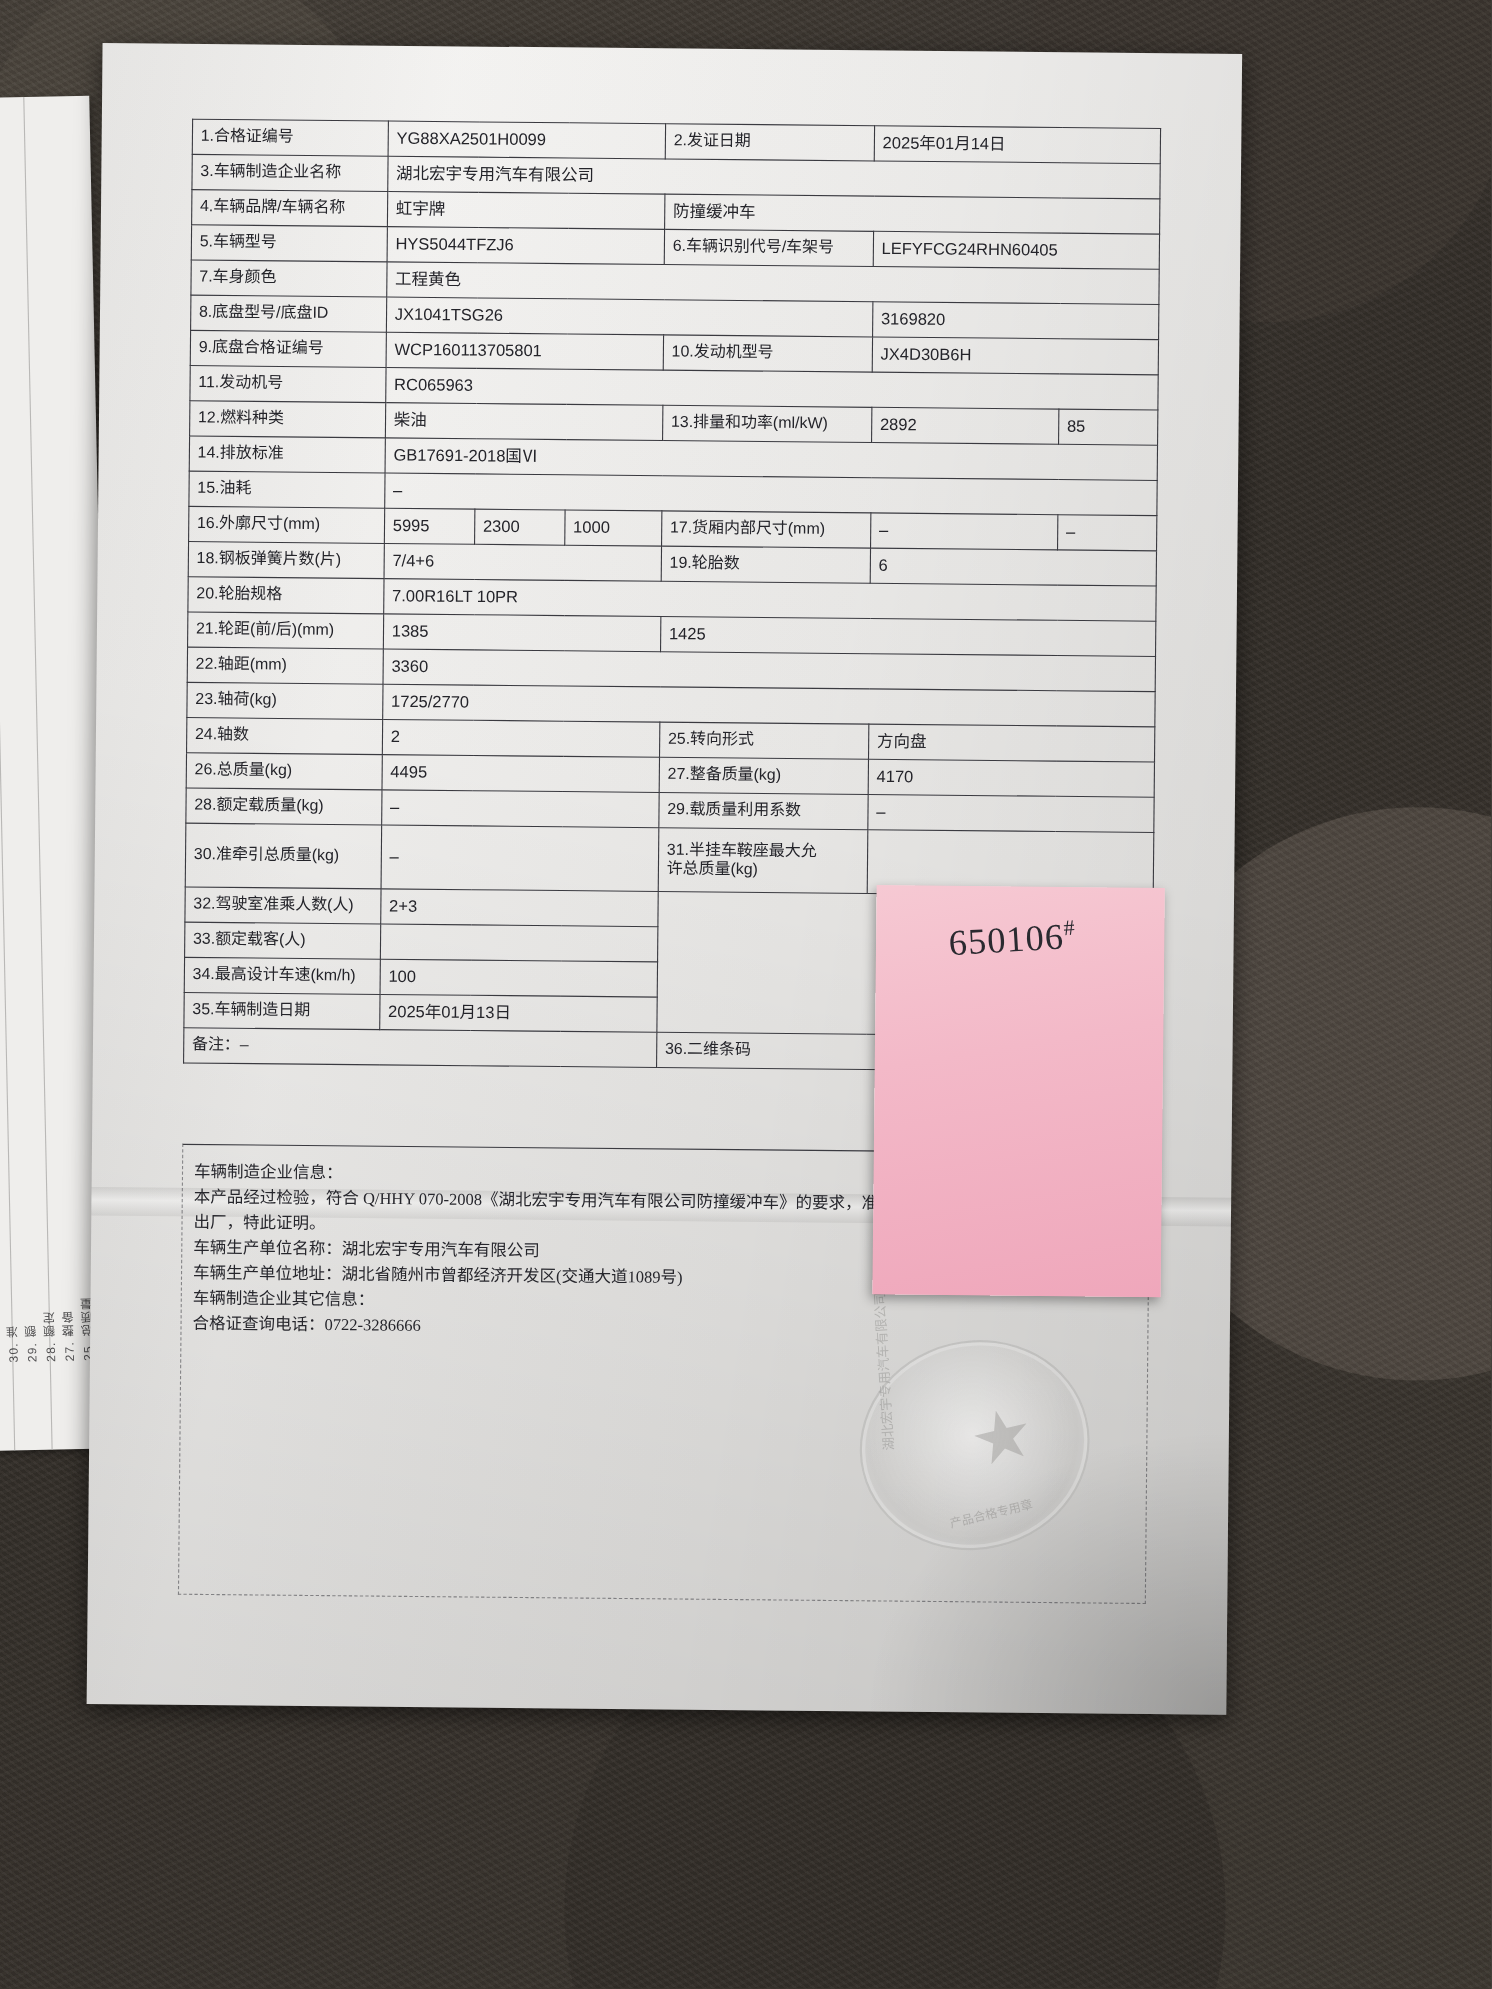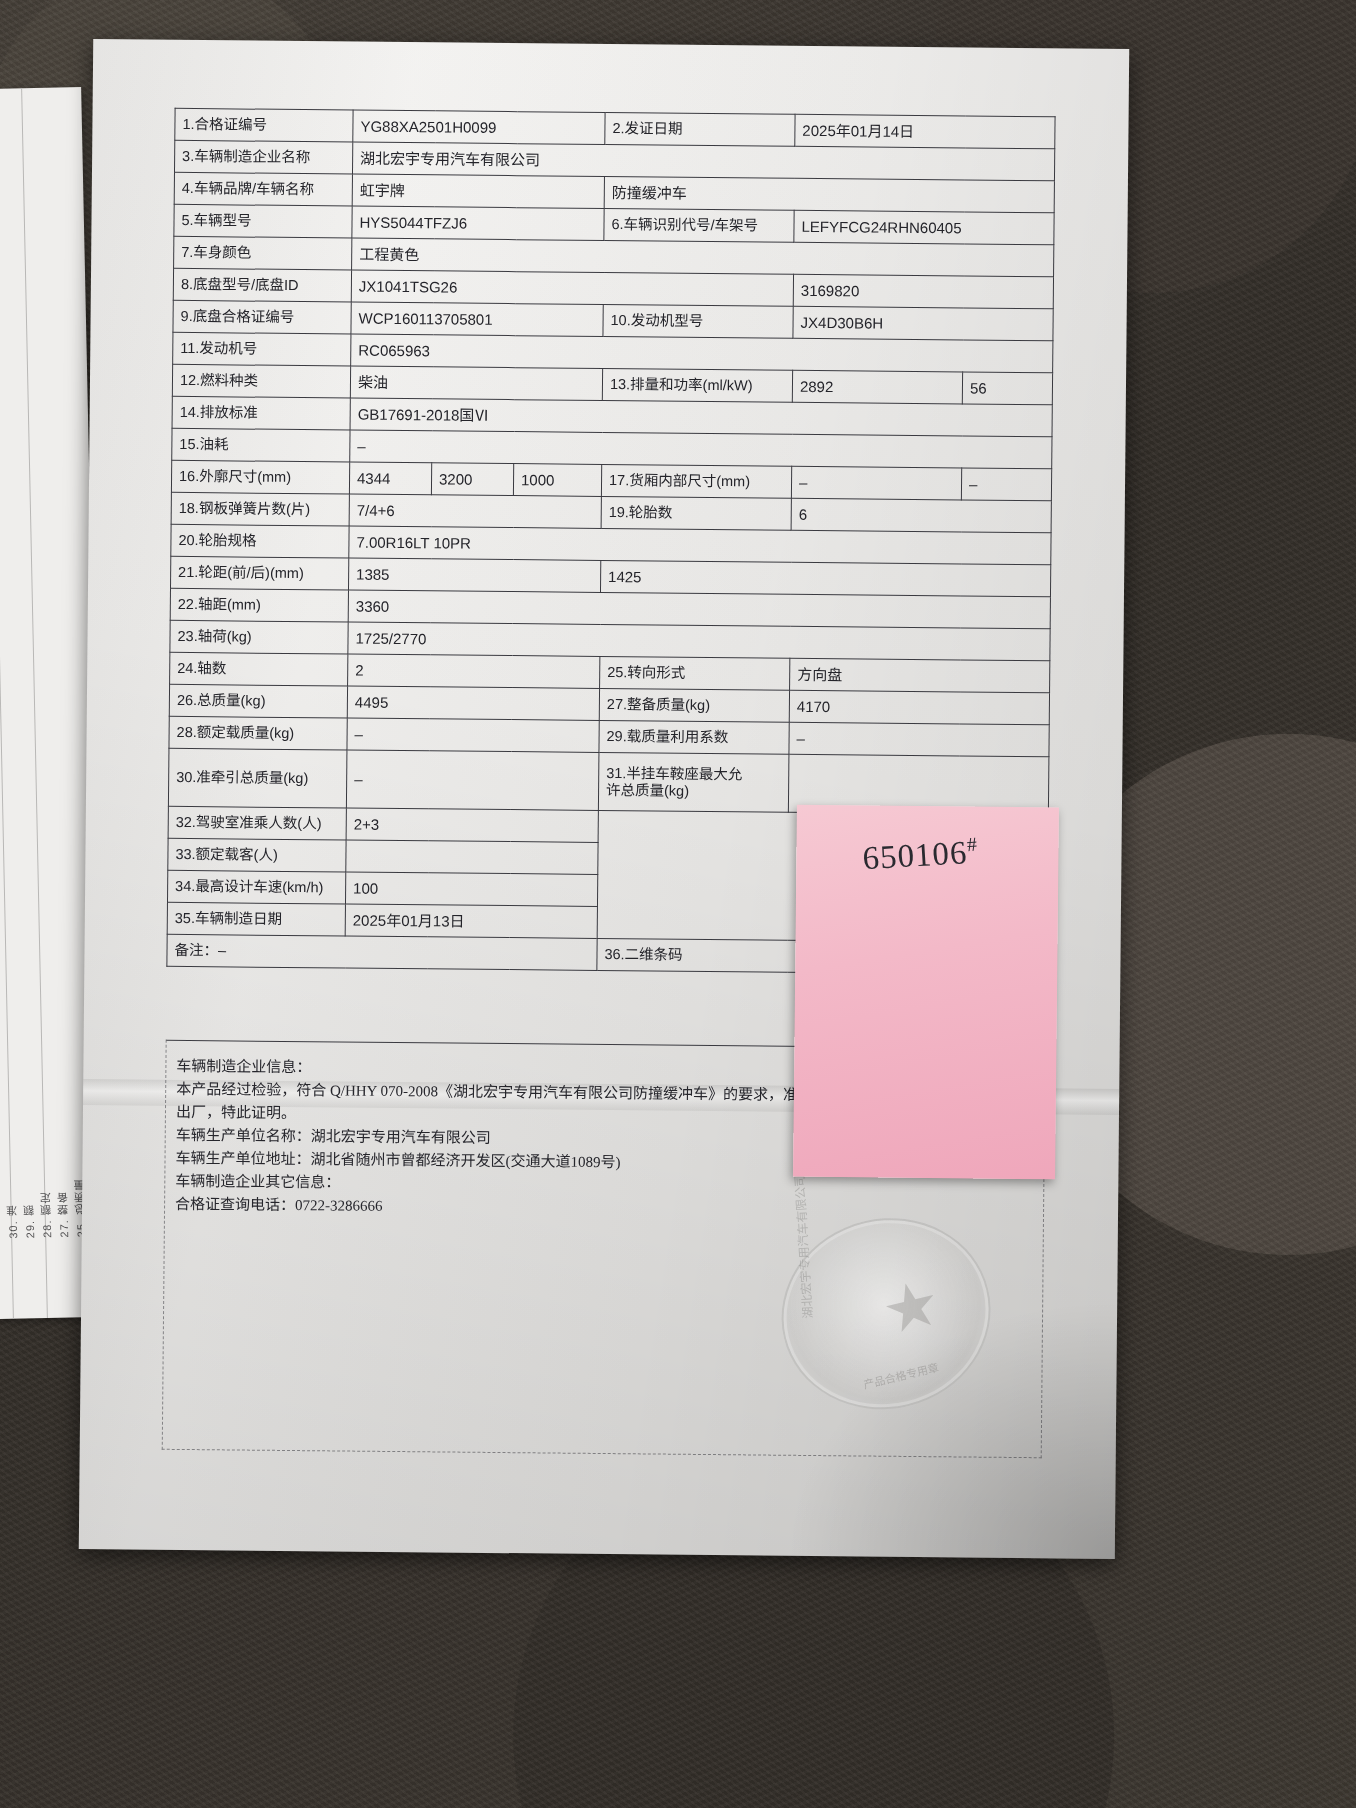--- a/index.html
+++ b/index.html
@@ -324,37 +324,37 @@
           <tr>
             <td class="lbl">11.发动机号</td>
             <td class="val" colspan="6">RC065963</td>
           </tr>
 
           <tr>
             <td class="lbl">12.燃料种类</td>
             <td class="val" colspan="3">柴油</td>
             <td class="lbl">13.排量和功率(ml/kW)</td>
             <td class="val">2892</td>
-            <td class="val">56</td>
+            <td class="val">85</td>
           </tr>
 
           <tr>
             <td class="lbl">14.排放标准</td>
             <td class="val" colspan="6">GB17691-2018国Ⅵ</td>
           </tr>
 
           <tr>
             <td class="lbl">15.油耗</td>
             <td class="val" colspan="6">–</td>
           </tr>
 
           <tr>
             <td class="lbl">16.外廓尺寸(mm)</td>
-            <td class="val">4344</td>
-            <td class="val">3200</td>
+            <td class="val">5995</td>
+            <td class="val">2300</td>
             <td class="val">1000</td>
             <td class="lbl">17.货厢内部尺寸(mm)</td>
             <td class="val">–</td>
             <td class="val">–</td>
           </tr>
 
           <tr>
             <td class="lbl">18.钢板弹簧片数(片)</td>
             <td class="val" colspan="3">7/4+6</td>
             <td class="lbl">19.轮胎数</td>

